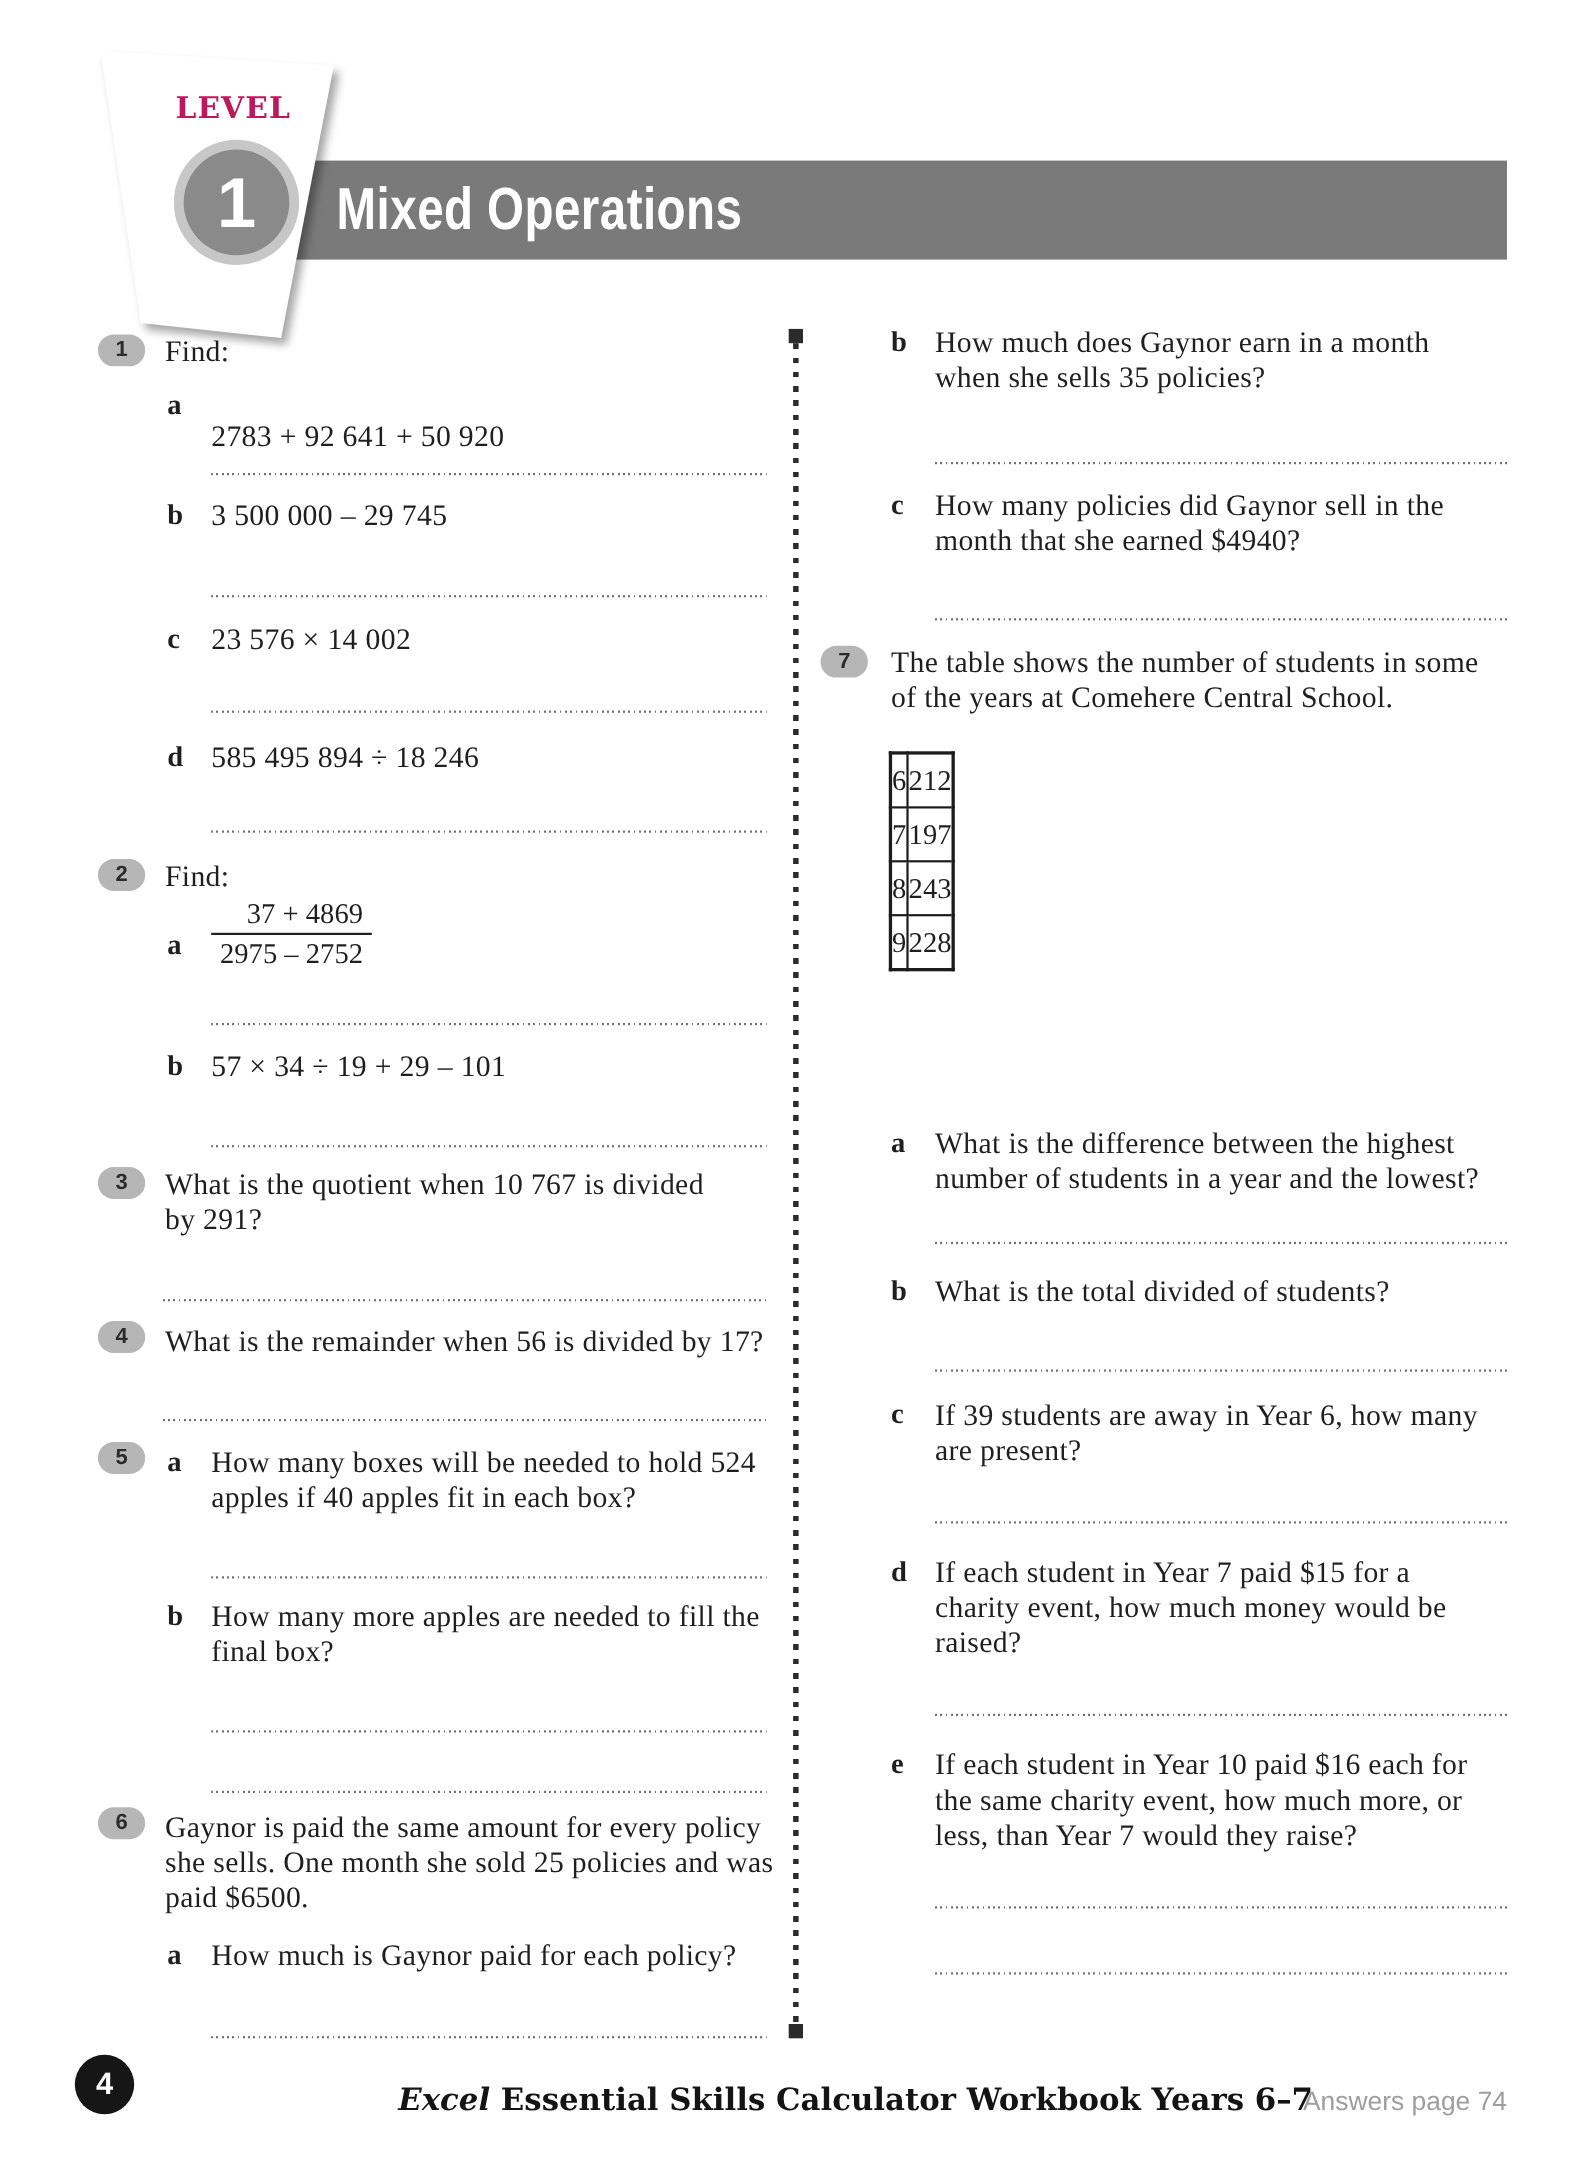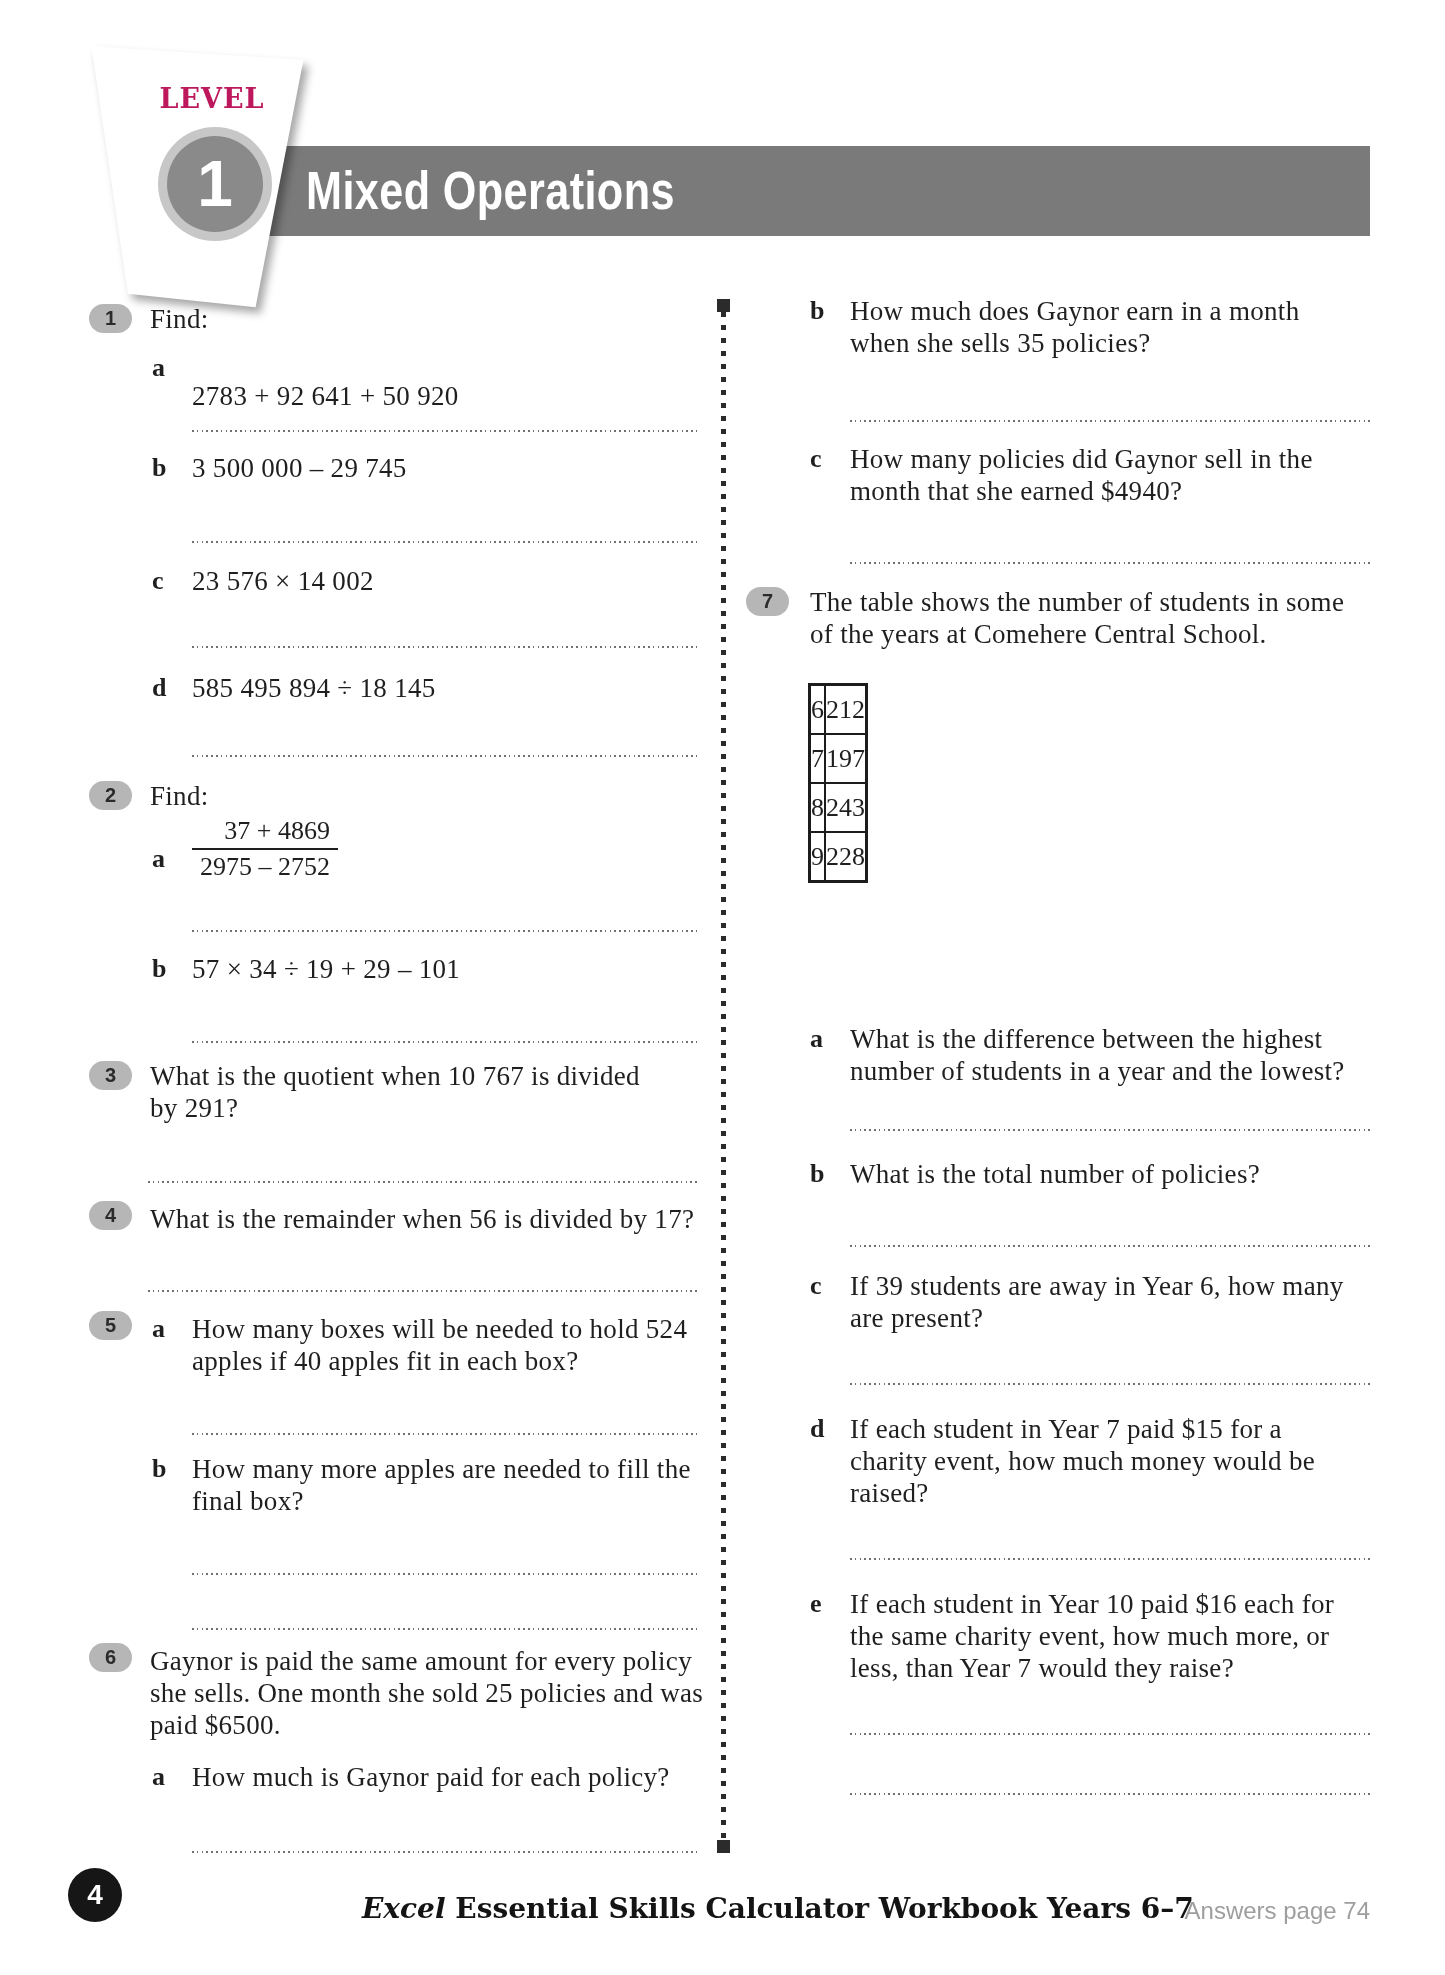--- a/index.html
+++ b/index.html
@@ -90,21 +90,21 @@
 
 <div class="lb" style="left:152px; top:452px;">b</div>
 <div class="t" style="left:192px; top:452px;">3 500 000 – 29 745</div>
 <div class="line" style="left:192px; top:541px; width:505px;"></div>
 
 <div class="lb" style="left:152px; top:565px;">c</div>
 <div class="t" style="left:192px; top:565px;">23 576 × 14 002</div>
 <div class="line" style="left:192px; top:646px; width:505px;"></div>
 
 <div class="lb" style="left:152px; top:672px;">d</div>
-<div class="t" style="left:192px; top:672px;">585 495 894 ÷ 18 145</div>
+<div class="t" style="left:192px; top:672px;">585 495 894 ÷ 18 246</div>
 <div class="line" style="left:192px; top:755px; width:505px;"></div>
 
 <div class="badge" style="left:89px; top:781px;">2</div>
 <div class="t" style="left:150px; top:780px;">Find:</div>
 
 <div class="lb" style="left:152px; top:843px;">a</div>
 <div class="fraction">
   <div class="num">37 + 4869</div>
   <div class="den">2975 – 2752</div>
 </div>
@@ -177,21 +177,21 @@
   </tr>
 </tbody>
   </table>
 
 <div class="lb" style="left:810px; top:1023px;">a</div>
 <div class="t" style="left:850px; top:1023px;">What is the difference between the highest</div>
 <div class="t" style="left:850px; top:1055px;">number of students in a year and the lowest?</div>
 <div class="line" style="left:850px; top:1129px; width:520px;"></div>
 
 <div class="lb" style="left:810px; top:1158px;">b</div>
-<div class="t" style="left:850px; top:1158px;">What is the total number of policies?</div>
+<div class="t" style="left:850px; top:1158px;">What is the total divided of students?</div>
 <div class="line" style="left:850px; top:1245px; width:520px;"></div>
 
 <div class="lb" style="left:810px; top:1270px;">c</div>
 <div class="t" style="left:850px; top:1270px;">If 39 students are away in Year 6, how many</div>
 <div class="t" style="left:850px; top:1302px;">are present?</div>
 <div class="line" style="left:850px; top:1383px; width:520px;"></div>
 
 <div class="lb" style="left:810px; top:1413px;">d</div>
 <div class="t" style="left:850px; top:1413px;">If each student in Year 7 paid $15 for a</div>
 <div class="t" style="left:850px; top:1445px;">charity event, how much money would be</div>

